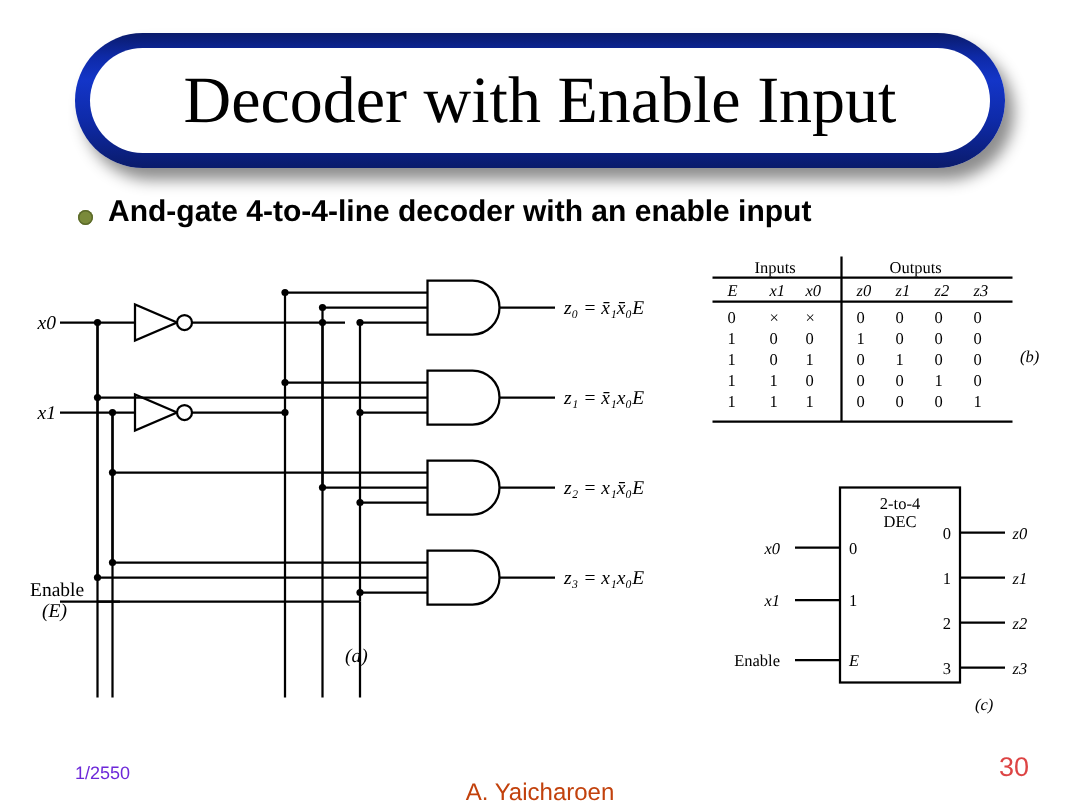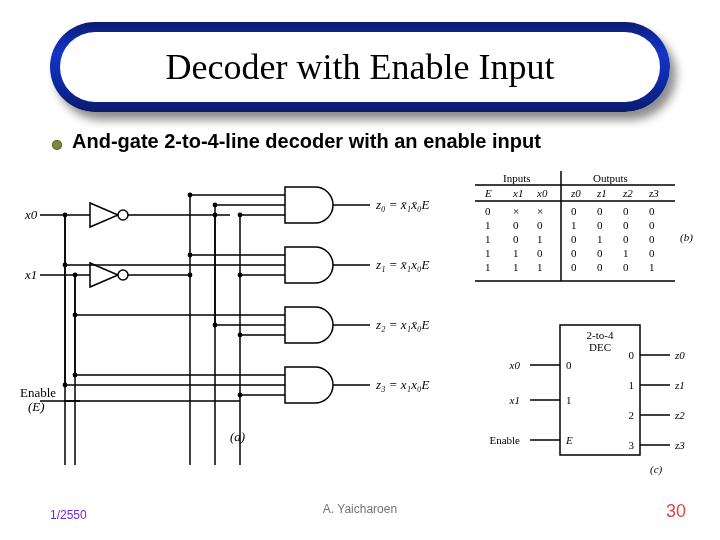--- a/index.html
+++ b/index.html
@@ -1,45 +1,45 @@
 <!DOCTYPE html>
 <html><head>
 <meta charset="utf-8">
 <style>
   html,body{margin:0;padding:0;width:720px;height:540px;font-family:Arial,Helvetica,sans-serif;background:#fff;overflow:hidden}
   .slide{position:relative;width:720px;height:540px}
   .title-wrap{position:absolute;left:50%;top:22px;transform:translateX(-50%);width:620px;height:90px}
   .title-bg{position:absolute;inset:0;border-radius:46px;background:linear-gradient(#0a1b6b 0%,#0e2aa8 18%,#1335c8 35%,#0e2aa8 65%,#0a1b6b 100%);box-shadow:6px 8px 10px rgba(0,0,0,.45)}
   .title-face{position:absolute;left:10px;right:10px;top:10px;bottom:10px;border-radius:40px;background:#fff}
-  .title-text{position:absolute;left:0;right:0;top:50%;transform:translateY(-50%);text-align:center;font-family:"Times New Roman",serif;font-size:36px;color:#000}
+  .title-text{position:absolute;left:0;right:0;top:50%;transform:translateY(-50%);text-align:center;font-family:"Times New Roman",serif;font-size:44px;color:#000}
   .subtitle{position:absolute;left:72px;top:130px;font-size:20px;font-weight:700;color:#000}
   .bullet{position:absolute;left:52px;top:140px;width:10px;height:10px;border-radius:50%;background:#7a8a3a;box-shadow:0 0 0 1px #5c6a2b inset}
   .footer-left{position:absolute;left:50px;bottom:18px;font-size:12px;color:#6d28d9}
-  .footer-mid{position:absolute;left:50%;bottom:24px;transform:translateX(-50%);font-size:12px;color:#737373}
+  .footer-mid{position:absolute;left:50%;bottom:2px;transform:translateX(-50%);font-size:16px;color:#c2410c}
   .footer-right{position:absolute;right:34px;bottom:18px;font-size:18px;color:#d44}
   .figure{position:absolute;left:20px;top:165px;width:680px;height:330px}
   .lbl{font-family:"Times New Roman",serif;font-size:13px;fill:#000}
   .lblsm{font-family:"Times New Roman",serif;font-size:11px;fill:#000}
   .ital{font-style:italic}
   .wire{stroke:#000;stroke-width:1.5;fill:none}
   .fillw{fill:#fff}
   .node{fill:#000}
 </style>
 </head>
 <body>
 <div class="slide">
 
 <div class="title-wrap">
   <div class="title-bg"></div>
   <div class="title-face"></div>
   <div class="title-text">Decoder with Enable Input</div>
 </div>
 
 <div class="bullet"></div>
-<div class="subtitle">And-gate 2-to-4-line decoder with an enable input</div>
+<div class="subtitle">And-gate 4-to-4-line decoder with an enable input</div>
 
 <svg class="figure" viewBox="0 0 680 330">
 
   <g>
 
     <text class="lbl ital" x="5" y="54">x0</text>
     <line class="wire" x1="20" y1="50" x2="70" y2="50"></line>
 
     <path class="wire fillw" d="M70 38 L70 62 L98 50 Z"></path>
     <circle class="wire fillw" cx="103" cy="50" r="5"></circle>

